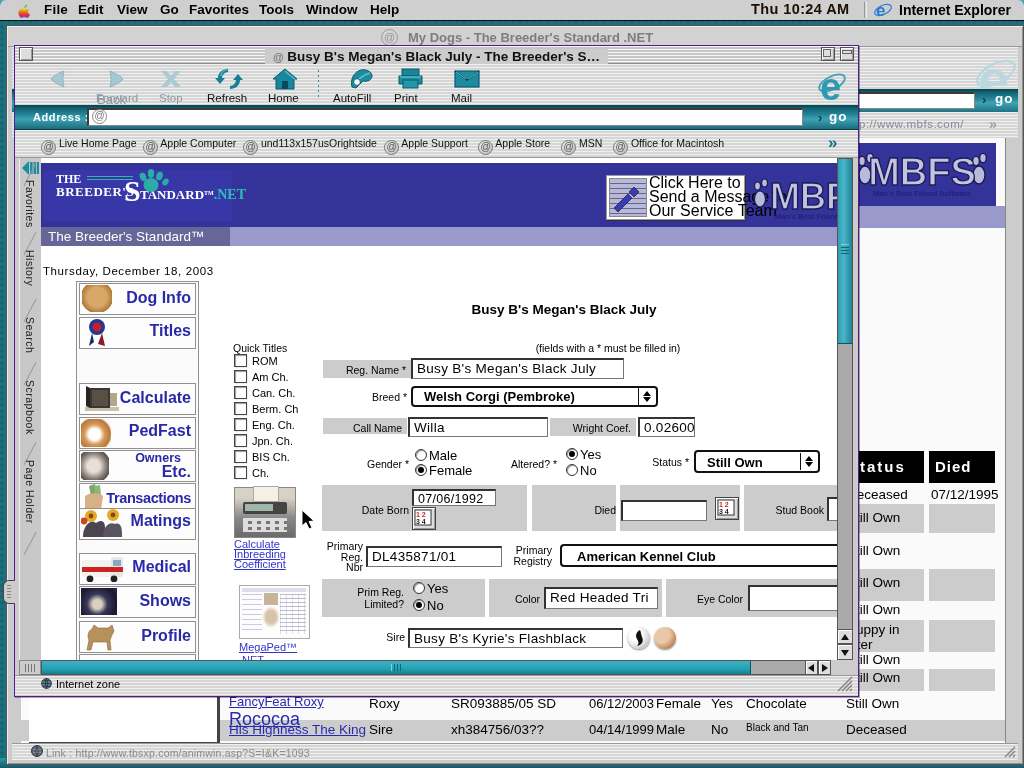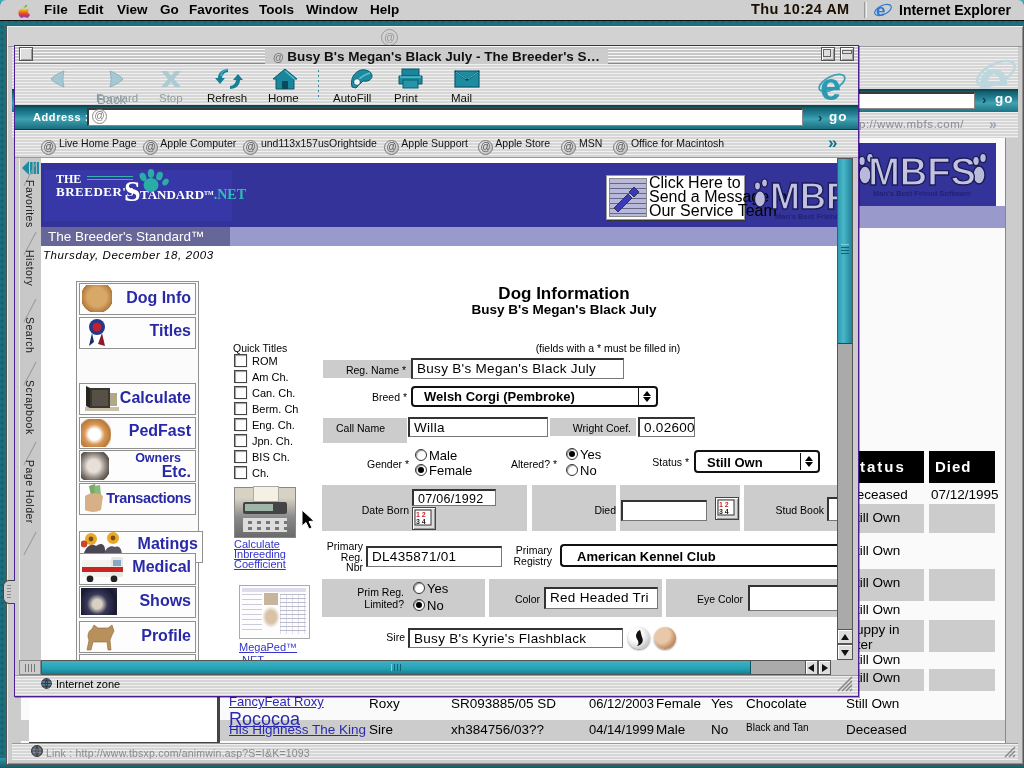--- a/index.html
+++ b/index.html
@@ -34,20 +34,21 @@
 </style></head>
 <body>
 
 <div class="abs" style="left:0;top:20;width:1024px;height:6px;background:linear-gradient(180deg,#45b1c2,#1f7e8e);"></div>
 <div class="abs" style="left:0;top:758px;width:1024px;height:10px;background:linear-gradient(180deg,#2d97a8,#155a66);"></div>
 
 <div class="abs" id="bgwin" style="left:6px;top:25px;width:1016px;height:738px;background:#ccc;border:1px solid #555;box-shadow:inset 1px 1px 0 #eee, inset -1px -1px 0 #909090;overflow:hidden;">
 
  <div class="abs" style="left:1px;top:1px;width:1014px;height:19px;background:#d2d2d2;border-bottom:1px solid #9a9a9a;"></div>
  <div class="abs" style="left:374px;top:3px;width:15px;height:15px;border:1px solid #999;border-radius:50%;color:#999;font-size:11px;text-align:center;line-height:14px;">@</div>
+ <div class="abs" style="left:401px;top:4px;font-weight:bold;font-size:13px;color:#7d7d7d;">My Dogs - The Breeder's Standard .NET</div>
 
  <div class="abs pin" style="left:5px;top:21px;width:1006px;height:62px;"></div>
 
  <svg class="abs" style="left:966px;top:23px" width="46" height="58" viewBox="0 0 36 45">
       <text x="4" y="39" font-family="Liberation Sans" font-weight="bold" font-size="44" fill="#bcd8de">e</text>
       <ellipse cx="18" cy="19" rx="16" ry="7.5" fill="none" stroke="#bcd8de" stroke-width="2" transform="rotate(-27 18 19)"></ellipse>
     </svg>
 
  <div class="abs tealgrad" style="left:5px;top:63px;width:1006px;height:22px;border-top:2px solid #0a4a56;border-bottom:1px solid #0a4a56;"></div>
  <div class="abs inset" style="left:700px;top:66px;width:265px;height:14px;"></div>
@@ -305,21 +306,21 @@
             <ellipse cx="11.5" cy="12" rx="3" ry="4"></ellipse>
           </g>
     <text x="17" y="38" font-family="Liberation Sans" font-size="36" font-weight="bold" fill="#c3c3e0" stroke="#1a1a55" stroke-width="1.3">MBFS</text>
     <text x="22" y="48" font-family="Liberation Sans" font-size="7.5" font-weight="bold" fill="#22227a">Man's Best Friend S</text>
    </svg>
   </div>
 
   <div class="abs" style="left:0;top:69px;width:796px;height:19px;background:#9999cc;"></div>
   <div class="abs" style="left:0;top:69px;width:189px;height:19px;background:#666699;"></div>
   <div class="abs" style="left:7px;top:71px;font-size:13.5px;color:#fff;">The Breeder's Standard™</div>
-  <div class="abs" style="left:2px;top:91px;font-size:11.5px;color:#000;letter-spacing:.6px;font-style:italic;">Thursday, December 18, 2003</div>
+  <div class="abs" style="left:2px;top:107px;font-size:11.5px;color:#000;letter-spacing:.6px;">Thursday, December 18, 2003</div>
 
   <div class="abs" style="left:35px;top:123px;width:121px;height:379px;border:1px solid #909090;background:#fbfbfb;">
    <div class="sbtn" style="top:1px;">
           <div class="abs" style="left:2px;top:1px;width:30px;height:27px;background:radial-gradient(circle at 50% 45%,#d8a868 0 45%,#b07838 75%,#fff 78%);"></div>
           <div class="sbtxt" style="top:5px;font-size:16px;">Dog Info</div>
         </div>
    <div class="sbtn" style="top:35px;">
           <svg class="abs" style="left:4px;top:0" width="26" height="29" viewBox="0 0 26 29">
             <circle cx="13" cy="9" r="8" fill="#223a8c"></circle>
             <circle cx="13" cy="9" r="4.5" fill="#c02030"></circle>
@@ -348,21 +349,21 @@
           <div class="sbtxt" style="top:12px;font-size:16px;">Etc.</div>
         </div>
    <div class="sbtn" style="top:201px;">
           <svg class="abs" style="left:1px;top:0" width="26" height="29" viewBox="0 0 26 29">
             <path d="M8 2 L14 0 L16 10 L10 12 Z" fill="#7aa868"></path>
             <path d="M13 2 L19 1 L20 11 L14 12 Z" fill="#8cb87a"></path>
             <path d="M4 12 C10 8 18 9 22 12 L20 26 C14 29 8 28 4 26 Z" fill="#d8b088"></path>
           </svg>
           <div class="sbtxt" style="top:6px;font-size:14.5px;letter-spacing:-.4px;">Transactions</div>
         </div>
-   <div class="sbtn" style="top:249px;padding-left:7px;">
+   <div class="sbtn" style="top:226px;">
           <svg class="abs" style="left:1px;top:0" width="42" height="29" viewBox="0 0 42 29">
             <circle cx="10" cy="7" r="6" fill="#e8a828"></circle>
             <circle cx="10" cy="7" r="2.4" fill="#7a4a18"></circle>
             <circle cx="32" cy="6" r="6" fill="#e8a828"></circle>
             <circle cx="32" cy="6" r="2.4" fill="#7a4a18"></circle>
             <path d="M2 28 C2 16 10 10 15 14 C20 10 24 12 24 18 L24 28 Z" fill="#4a4550"></path>
             <path d="M22 28 C22 18 28 12 34 15 C39 13 41 18 41 24 L41 28 Z" fill="#5a5560"></path>
             <circle cx="3" cy="12" r="3.4" fill="#c84828"></circle>
           </svg>
           <div class="sbtxt" style="top:3px;font-size:16px;">Matings</div>
@@ -414,31 +415,30 @@
   <div class="abs" style="left:198px;top:427px;width:69px;height:52px;background:#fdfdfd;border:1px solid #aaa;">
    <div class="abs" style="left:2px;top:2px;width:64px;height:4px;background:#dde;"></div>
    <div class="abs" style="left:24px;top:7px;width:14px;height:12px;background:#c8b49a;"></div>
    <div class="abs" style="left:2px;top:8px;width:20px;height:38px;background:repeating-linear-gradient(180deg,#ccd 0 1px,transparent 1px 5px);"></div>
    <div class="abs" style="left:40px;top:8px;width:26px;height:40px;background:repeating-linear-gradient(180deg,#bbc 0 1px,transparent 1px 4px),repeating-linear-gradient(90deg,#dde 0 1px,transparent 1px 6px);"></div>
    <div class="abs" style="left:22px;top:20px;width:18px;height:22px;background:radial-gradient(ellipse,#d8c2a8 40%,transparent 70%);"></div>
   </div>
   <div class="blink" style="left:198px;top:483px;">MegaPed™</div>
   <div class="blink" style="left:198px;top:496px;">.NET</div>
 
-  <div class="abs" style="left:383px;top:126px;width:280px;text-align:center;font-weight:bold;font-size:17px;">Dog Information</div>
   <div class="abs" style="left:383px;top:144px;width:280px;text-align:center;font-weight:bold;font-size:13.5px;">Busy B's Megan's Black July</div>
   <div class="abs" style="left:427px;top:184px;width:280px;text-align:center;font-size:10.5px;">(fields with a * must be filled in)</div>
 
   <div class="gchip" style="left:282px;top:202px;width:88px;height:18px;padding:4px 5px 0 0;">Reg. Name *</div>
   <div class="finput" style="left:370px;top:200px;width:213px;height:21px;">Busy B's Megan's Black July</div>
 
   <div class="slab" style="left:328px;top:233px;width:38px;text-align:right;">Breed *</div>
   <div class="popup" style="left:370px;top:228px;width:247px;height:21px;padding:1px 0 0 11px;">Welsh Corgi (Pembroke)<span class="parr"></span></div>
 
-  <div class="gchip" style="left:282px;top:260px;width:84px;height:25px;padding:4px 22px 0 0;">Call Name</div>
+  <div class="gchip" style="left:282px;top:260px;width:84px;height:16px;padding:4px 5px 0 0;">Call Name</div>
   <div class="finput" style="left:367px;top:259px;width:140px;height:20px;">Willa</div>
   <div class="gchip" style="left:509px;top:260px;width:86px;height:18px;padding:4px 5px 0 0;">Wright Coef.</div>
   <div class="finput" style="left:597px;top:259px;width:57px;height:20px;">0.026000</div>
 
   <div class="slab" style="left:324px;top:300px;width:44px;text-align:right;">Gender *</div>
   <div class="rad" style="left:374px;top:291px;"></div>
       <div class="flab" style="left:388px;top:290px;">Male</div>
   <div class="rad on" style="left:374px;top:306px;"></div>
       <div class="flab" style="left:388px;top:305px;">Female</div>
   <div class="slab" style="left:466px;top:300px;width:50px;text-align:right;white-space:nowrap;">Altered? *</div>

